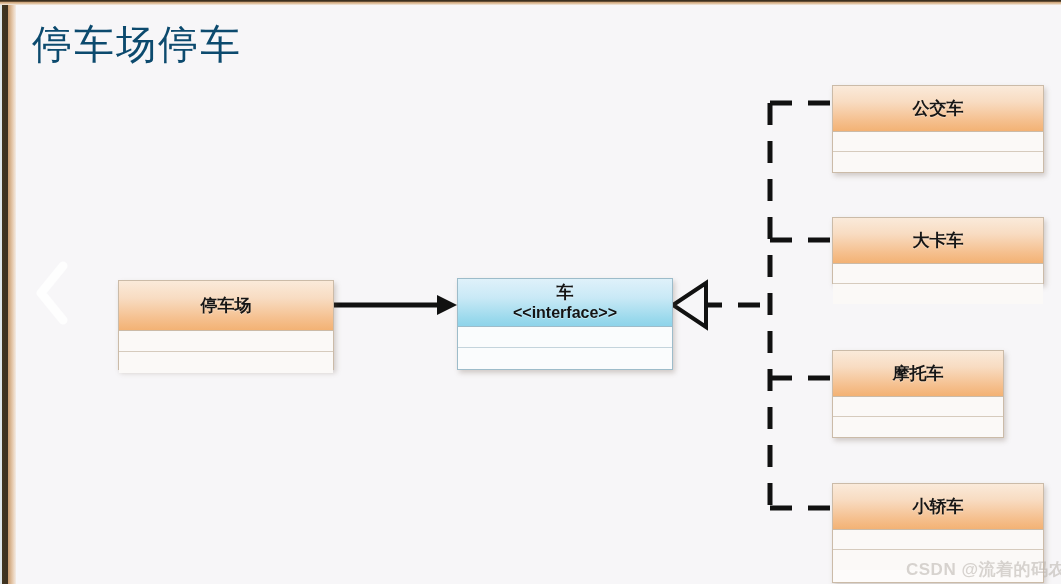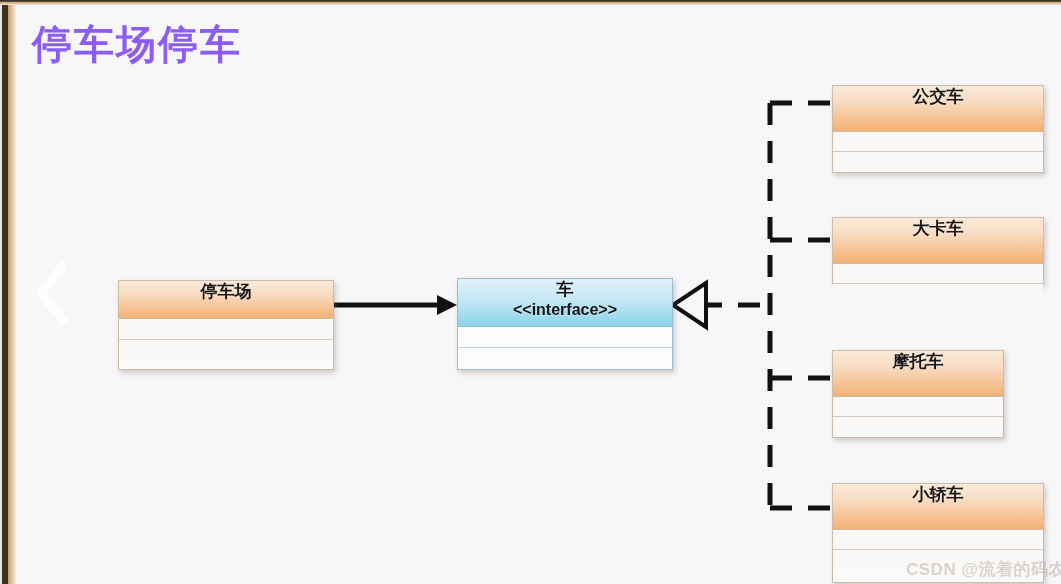--- a/index.html
+++ b/index.html
@@ -42,22 +42,22 @@
     width: 1061px; height: 5px;
     background: linear-gradient(to bottom, #3c3020 0%, #3c3020 28%, #c79a6d 35%, #e3c6a6 75%, #f3eee9 100%);
   }
 
   
   #slide-title {
     position: absolute;
     left: 32px;
     top: 20px;
     font-size: 40px;
-    font-weight: 700;
-    color: #8b5cf6;
+    font-weight: 400;
+    color: #0c4a6e;
     letter-spacing: 2px;
     line-height: 1.2;
     white-space: nowrap;
   }
 
   
   .nav-chevron {
     position: absolute;
     left: 32px;
     top: 258px;
@@ -73,20 +73,21 @@
     border: 1px solid #cbbba8;
     background: #fdfbfa;
     box-shadow: 2px 3px 5px rgba(110, 95, 80, 0.28);
   }
   .uml-box .uml-head {
     box-sizing: border-box;
     width: 100%;
     display: flex;
     flex-direction: column;
     align-items: center;
+    justify-content: center;
     border-bottom: 1px solid #cbbba8;
     text-align: center;
   }
   .uml-box .uml-attrs,
   .uml-box .uml-ops {
     box-sizing: border-box;
     width: 100%;
     background: #fbf9f7;
   }
   .uml-box .uml-attrs {
@@ -114,21 +115,21 @@
   }
   .uml-blue .uml-attrs { border-bottom: 1px solid #c4d4dc; }
   .uml-blue .uml-attrs,
   .uml-blue .uml-ops { background: #fafcfd; }
 
   .uml-name   { font-size: 17px; line-height: 1.25; }
   .uml-stereo { font-size: 16px; line-height: 1.25; font-weight: 700; }
 
   
   #box-parking   { left: 118px; top: 280px; width: 216px; height: 90px; }
-  #box-parking   .uml-head  { height: 38px; }
+  #box-parking   .uml-head  { height: 50px; }
   #box-parking   .uml-attrs { height: 21px; }
   #box-parking   .uml-ops   { height: 21px; }
 
   #box-vehicle   { left: 457px; top: 278px; width: 216px; height: 92px; }
   #box-vehicle   .uml-head  { height: 48px; }
   #box-vehicle   .uml-attrs { height: 21px; }
   #box-vehicle   .uml-ops   { height: 21px; }
 
   #box-bus       { left: 832px; top: 85px;  width: 212px; height: 88px; }
   #box-truck     { left: 832px; top: 217px; width: 212px; height: 67px; }

